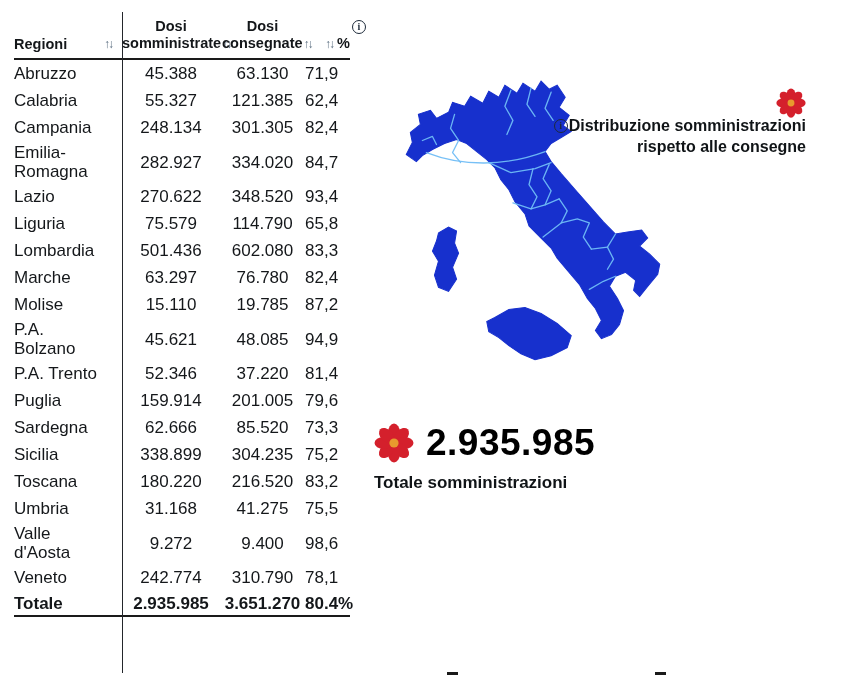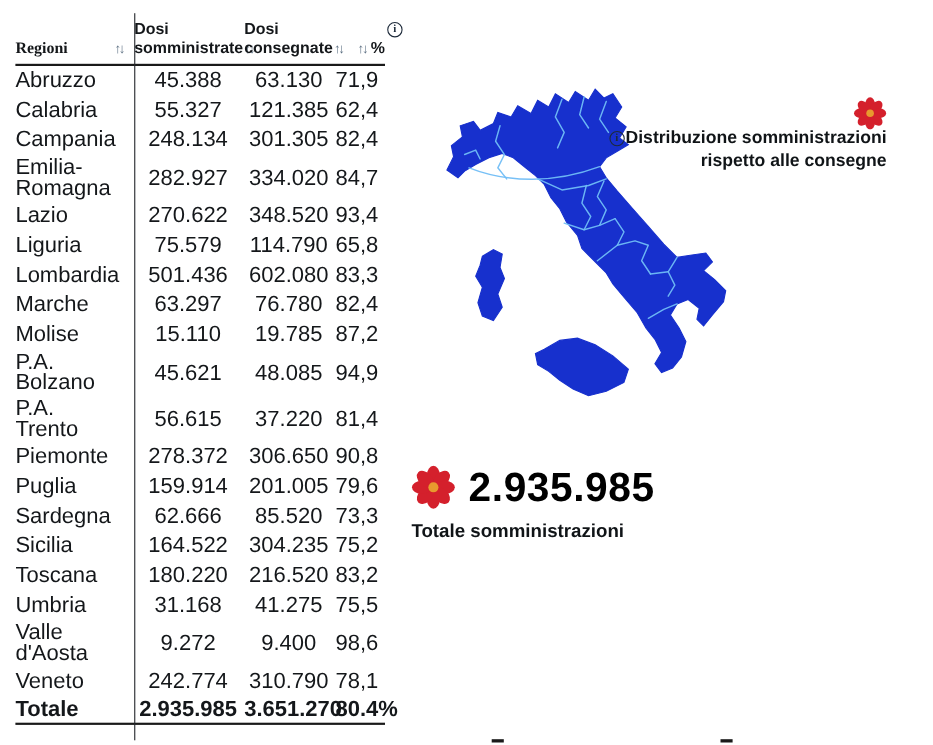--- a/index.html
+++ b/index.html
@@ -6,28 +6,28 @@
   html,body { background:#fff; }
   body { font-family:"Liberation Sans", sans-serif; color:#14171a; }
   .canvas { position:relative; width:848px; height:677px; background:#fff; overflow:hidden; }
 
   
   .rtable { position:absolute; left:14px; top:12px; width:336px; }
   .vline { position:absolute; left:122px; top:12px; width:1px; height:661px; background:#23262b; }
   .thead { display:grid; grid-template-columns:108px 100px 83px 45px; align-items:end;
            height:48px; border-bottom:2px solid #1a1a1a; padding-bottom:5px; }
   .hcell { font-weight:700; font-size:14.5px; line-height:17px; }
-  .hcell.regions { display:flex; justify-content:space-between; align-items:flex-end; padding-right:10px;font-family:Liberation Serif, serif; }
-  .hcell.num { text-align:left; padding-right:2px; }
+  .hcell.regions { display:flex; justify-content:space-between; align-items:flex-end; padding-right:10px; }
+  .hcell.num { text-align:center; padding-right:2px; }
   .hcell.pct { text-align:right; }
   .sort { font-size:12px; font-weight:400; color:#5c6f82; letter-spacing:-2px; cursor:pointer; }
   .hcell .sort.inline { margin-left:1px; margin-right:-3px; }
   .tbody { }
   .trow { display:grid; grid-template-columns:108px 100px 83px 45px; align-items:center;
-          min-height:27px; font-size:20px; line-height:19px; padding:2px 0; }
+          min-height:27px; font-size:17px; line-height:19px; padding:2px 0; }
   .trow .region { padding-right:12px; }
   .trow .num { text-align:center; padding-right:2px; font-variant-numeric:tabular-nums; }
   .trow .pct { text-align:left; }
   .trow.total { font-weight:700; border-bottom:2px solid #1a1a1a; min-height:24px; margin-top:1px; }
 
   
   .info-icon { display:inline-flex; align-items:center; justify-content:center;
                width:14px; height:14px; border:1.6px solid #1d2a3a; border-radius:50%;
                font-family:"Liberation Serif", serif; font-weight:700; font-style:normal;
                font-size:10px; line-height:1; color:#1d2a3a; }
@@ -158,45 +158,39 @@
           <div class="pct">87,2</div>
         </div>
         <div class="trow">
           <div class="region">P.A. Bolzano</div>
           <div class="num">45.621</div>
           <div class="num">48.085</div>
           <div class="pct">94,9</div>
         </div>
         <div class="trow">
           <div class="region">P.A. Trento</div>
-          <div class="num">56.615</div>
+          <div class="num">52.346</div>
           <div class="num">37.220</div>
           <div class="pct">81,4</div>
-        </div>
-        <div class="trow">
-          <div class="region">Piemonte</div>
-          <div class="num">278.372</div>
-          <div class="num">306.650</div>
-          <div class="pct">90,8</div>
         </div>
         <div class="trow">
           <div class="region">Puglia</div>
           <div class="num">159.914</div>
           <div class="num">201.005</div>
           <div class="pct">79,6</div>
         </div>
         <div class="trow">
           <div class="region">Sardegna</div>
           <div class="num">62.666</div>
           <div class="num">85.520</div>
           <div class="pct">73,3</div>
         </div>
         <div class="trow">
           <div class="region">Sicilia</div>
-          <div class="num">164.522</div>
+          <div class="num">338.899</div>
           <div class="num">304.235</div>
           <div class="pct">75,2</div>
         </div>
         <div class="trow">
           <div class="region">Toscana</div>
           <div class="num">180.220</div>
           <div class="num">216.520</div>
           <div class="pct">83,2</div>
         </div>
         <div class="trow">

